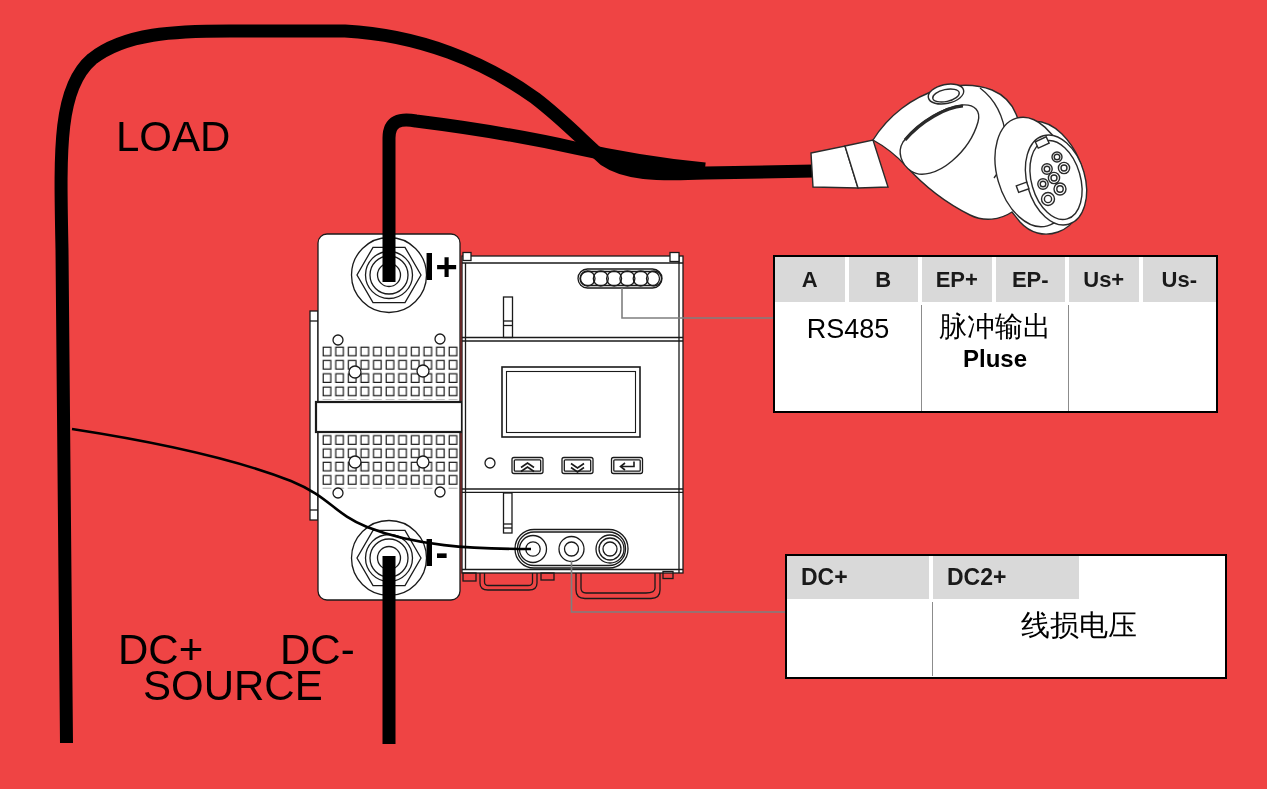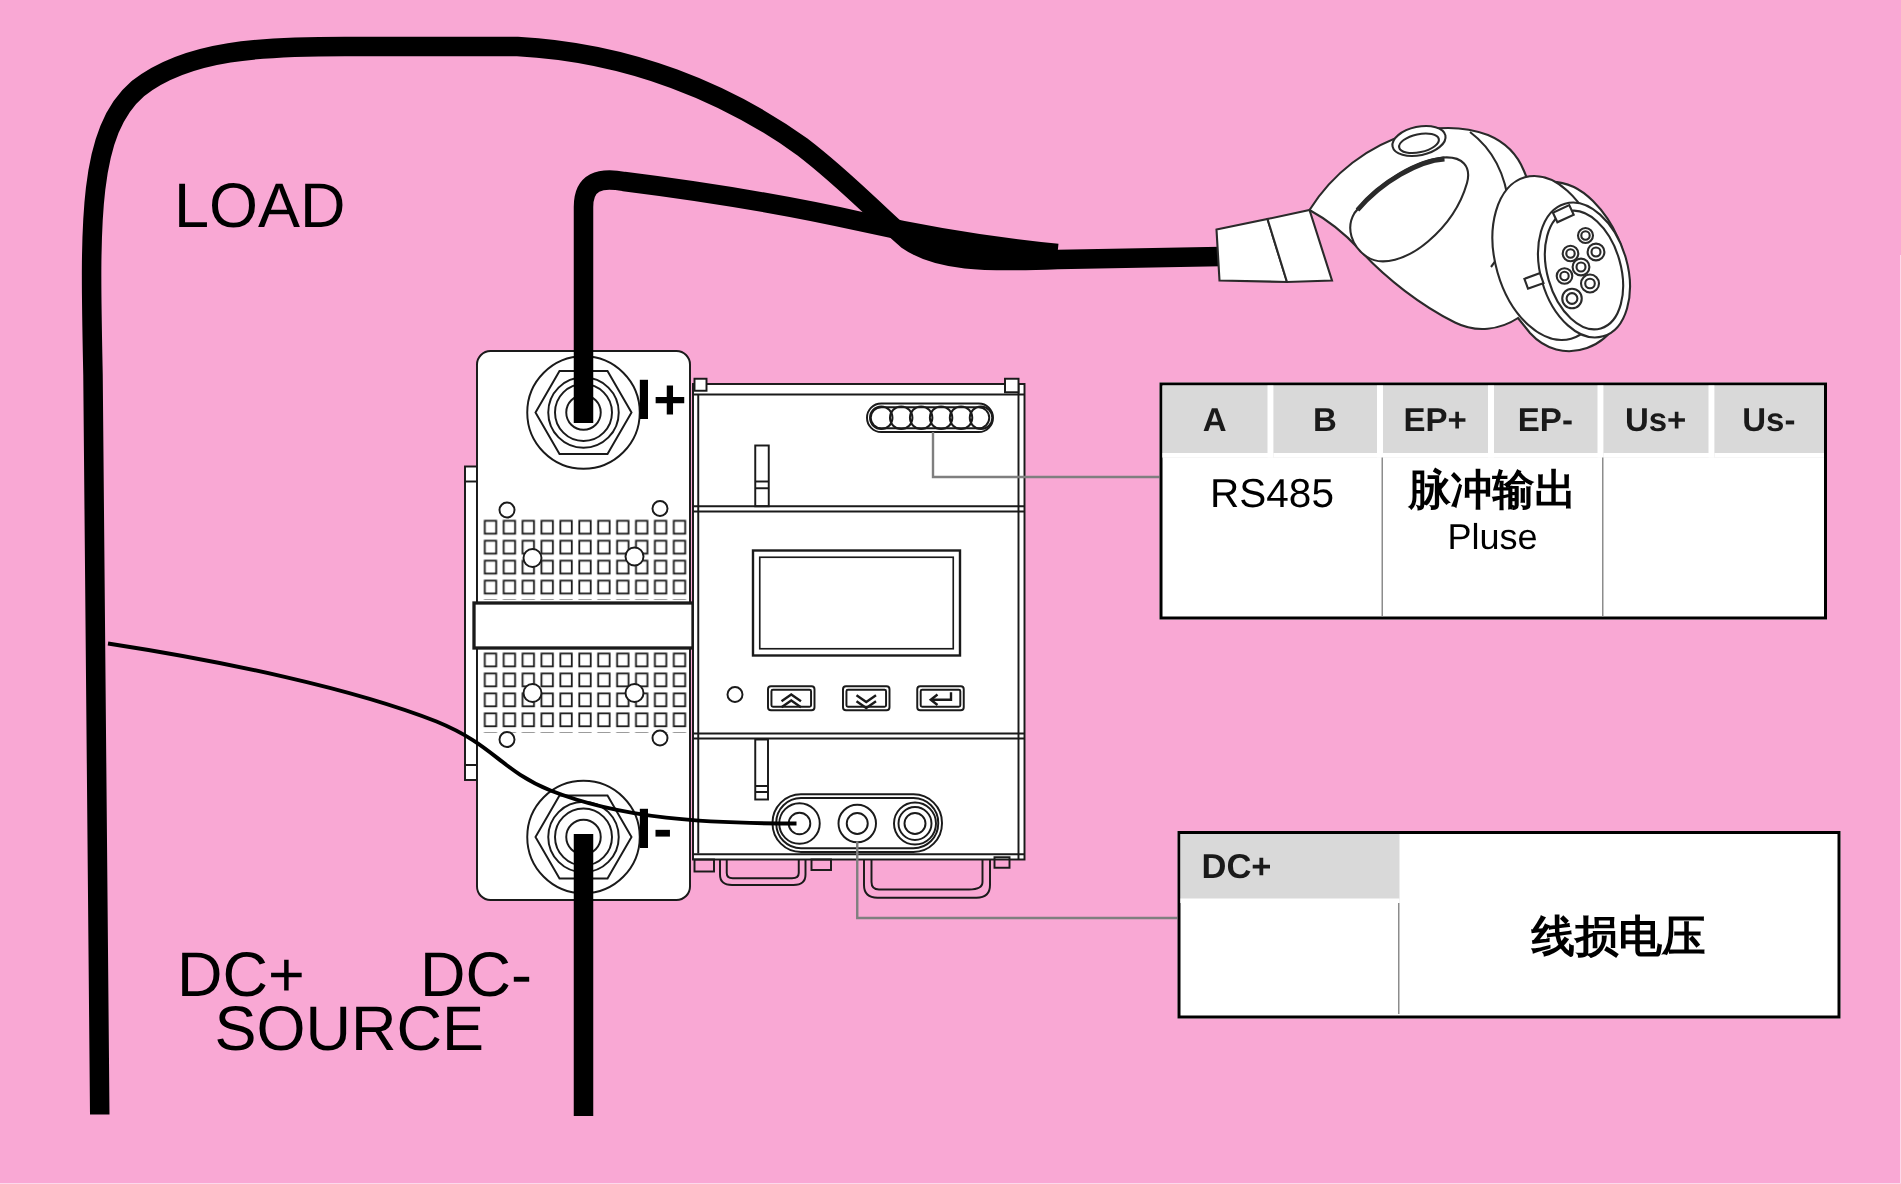--- a/index.html
+++ b/index.html
@@ -1,17 +1,17 @@
 <!DOCTYPE html>
 <html><head>
 <meta charset="utf-8">
 <style>
   html,body{margin:0;padding:0;background:#fff;}
   #stage{
-    position:relative;width:1267px;height:789px;background:#f9a8d4;overflow:hidden;
+    position:relative;width:1267px;height:789px;background:#ef4444;overflow:hidden;
     font-family:"Liberation Sans","DejaVu Sans",sans-serif;color:#000;
   }
   #drawing{position:absolute;left:0;top:0;}
   .lbl{position:absolute;white-space:nowrap;line-height:1.1;color:#000;}
   .lbl-load{left:116px;top:114px;font-size:42px;}
   .lbl-dcplus{left:118px;top:627px;font-size:42px;}
   .lbl-dcminus{left:280px;top:627px;font-size:42px;}
   .lbl-source{left:143px;top:663px;font-size:42px;}
   .lbl-iplus{left:424px;top:247px;font-size:38px;font-weight:bold;letter-spacing:1px;}
   .lbl-iminus{left:424px;top:533px;font-size:38px;font-weight:bold;letter-spacing:1px;}
@@ -26,23 +26,23 @@
   .hc{background:#d9d9d9;font-weight:bold;color:#1a1a1a;
       border-right:4px solid #fff;border-bottom:3px solid #fff;}
   .hc:last-child{border-right:none;}
   #t1 .hc{height:48px;line-height:45px;text-align:center;font-size:22px;}
   #t2 .hc{height:46px;line-height:43px;text-align:left;padding-left:14px;font-size:23px;}
   .bdy{display:grid;}
   #t1 .bdy{grid-template-columns:repeat(3,1fr);height:106px;}
   #t2 .bdy{grid-template-columns:146px 1fr;height:74px;}
   .bc{text-align:center;padding-top:5px;}
   .sep{border-right:1.5px solid #8c8c8c;text-align:center;}
-  .ln-cjk{display:block;font-size:28px;line-height:34px;font-weight:bold;}
+  .ln-cjk{display:block;font-size:28px;line-height:34px;}
   .ln-lg{display:block;font-size:27px;line-height:32px;padding-top:3px;}
-  .ln-md{display:block;font-size:24px;line-height:29px;}
+  .ln-md{display:block;font-size:24px;line-height:29px;font-weight:bold;}
   #t2 .ln-cjk{font-size:29px;line-height:36px;}
   #t2 .ln-md{font-size:26px;line-height:31px;}
 </style>
 </head>
 <body>
 
 <div id="stage">
 
   <svg id="drawing" width="1267" height="789" viewBox="0 0 1267 789">
     <defs>
@@ -255,20 +255,21 @@
       <div class="bc sep">
         <span class="ln-cjk">脉冲输出</span>
         <span class="ln-md">Pluse</span>
       </div>
     </div>
   </div>
 
   <div class="tbl" id="t2">
     <div class="hdr">
       <div class="hc">DC+</div>
+      <div class="hc">DC2+</div>
     </div>
     <div class="bdy">
       <div class="bc sep"></div>
       <div class="bc">
         <span class="ln-cjk">线损电压</span>
       </div>
     </div>
   </div>
 
 </div>

